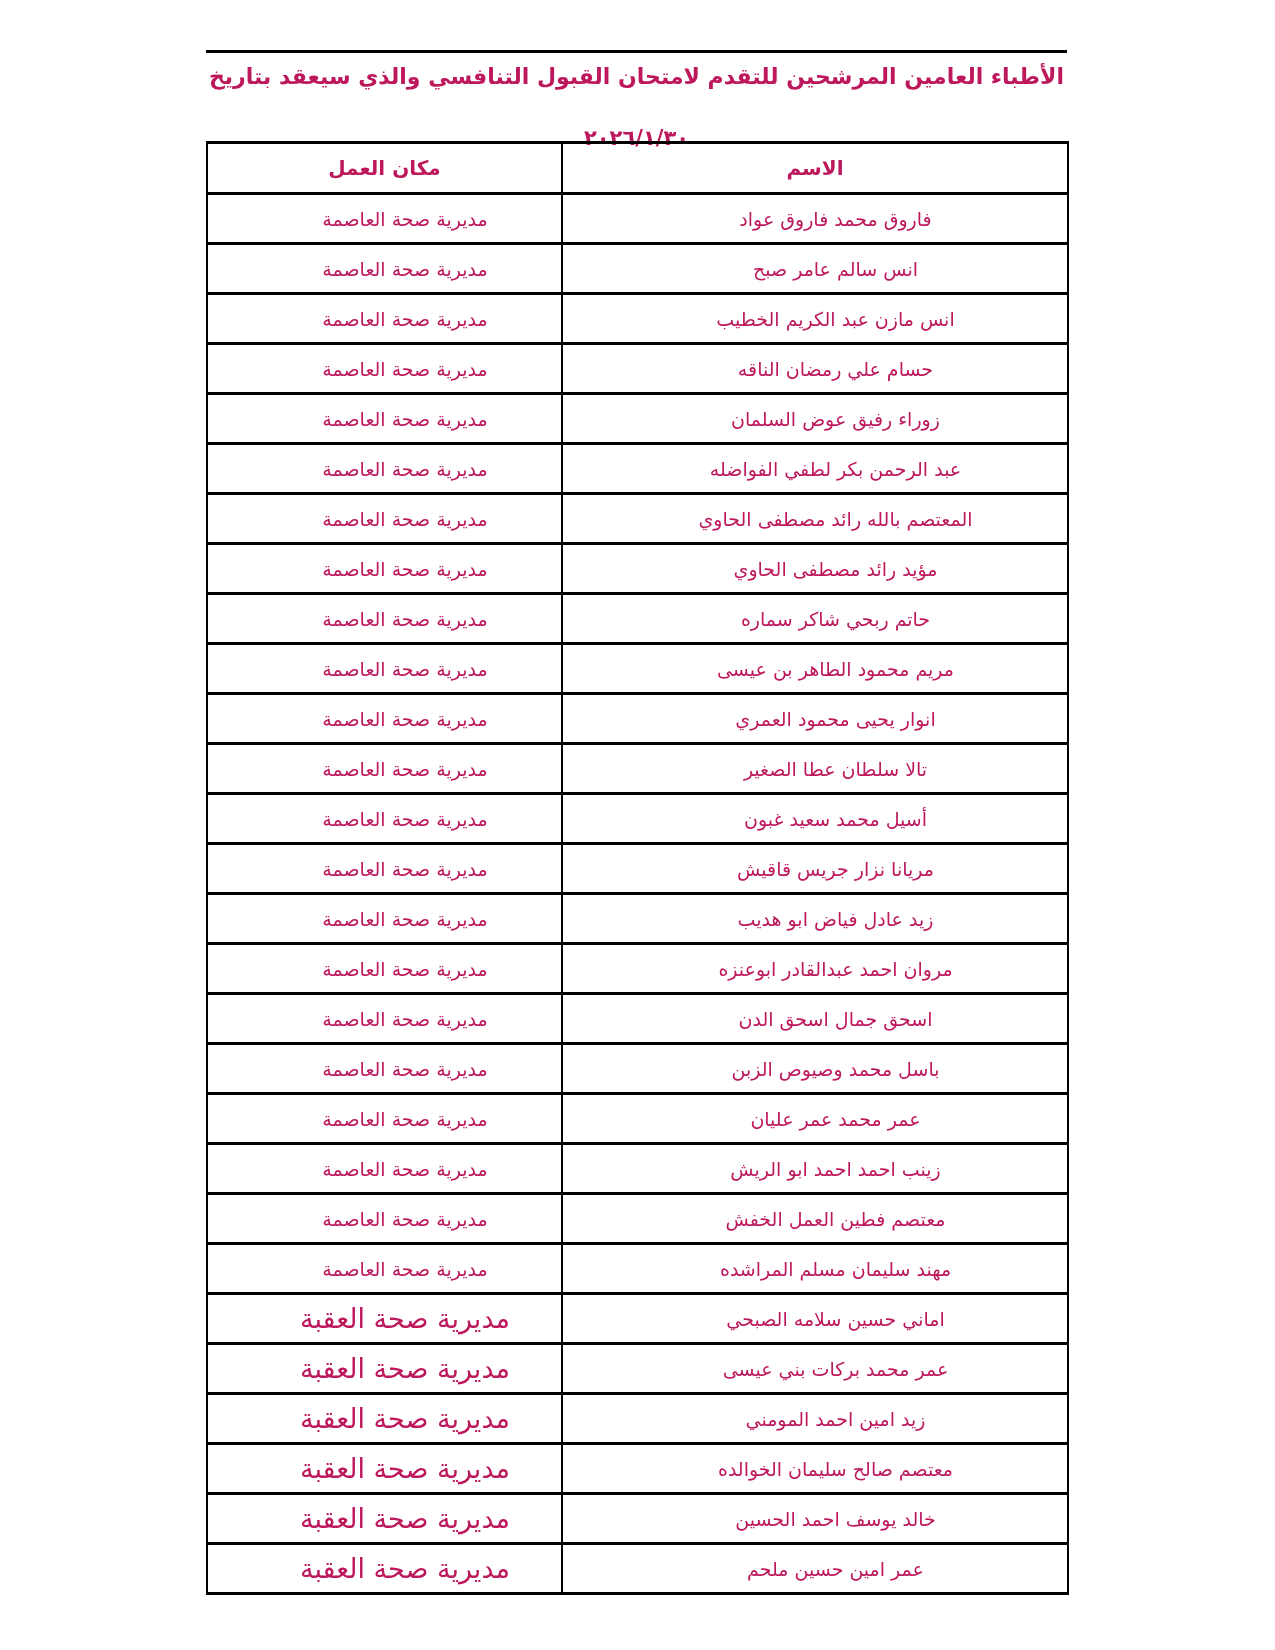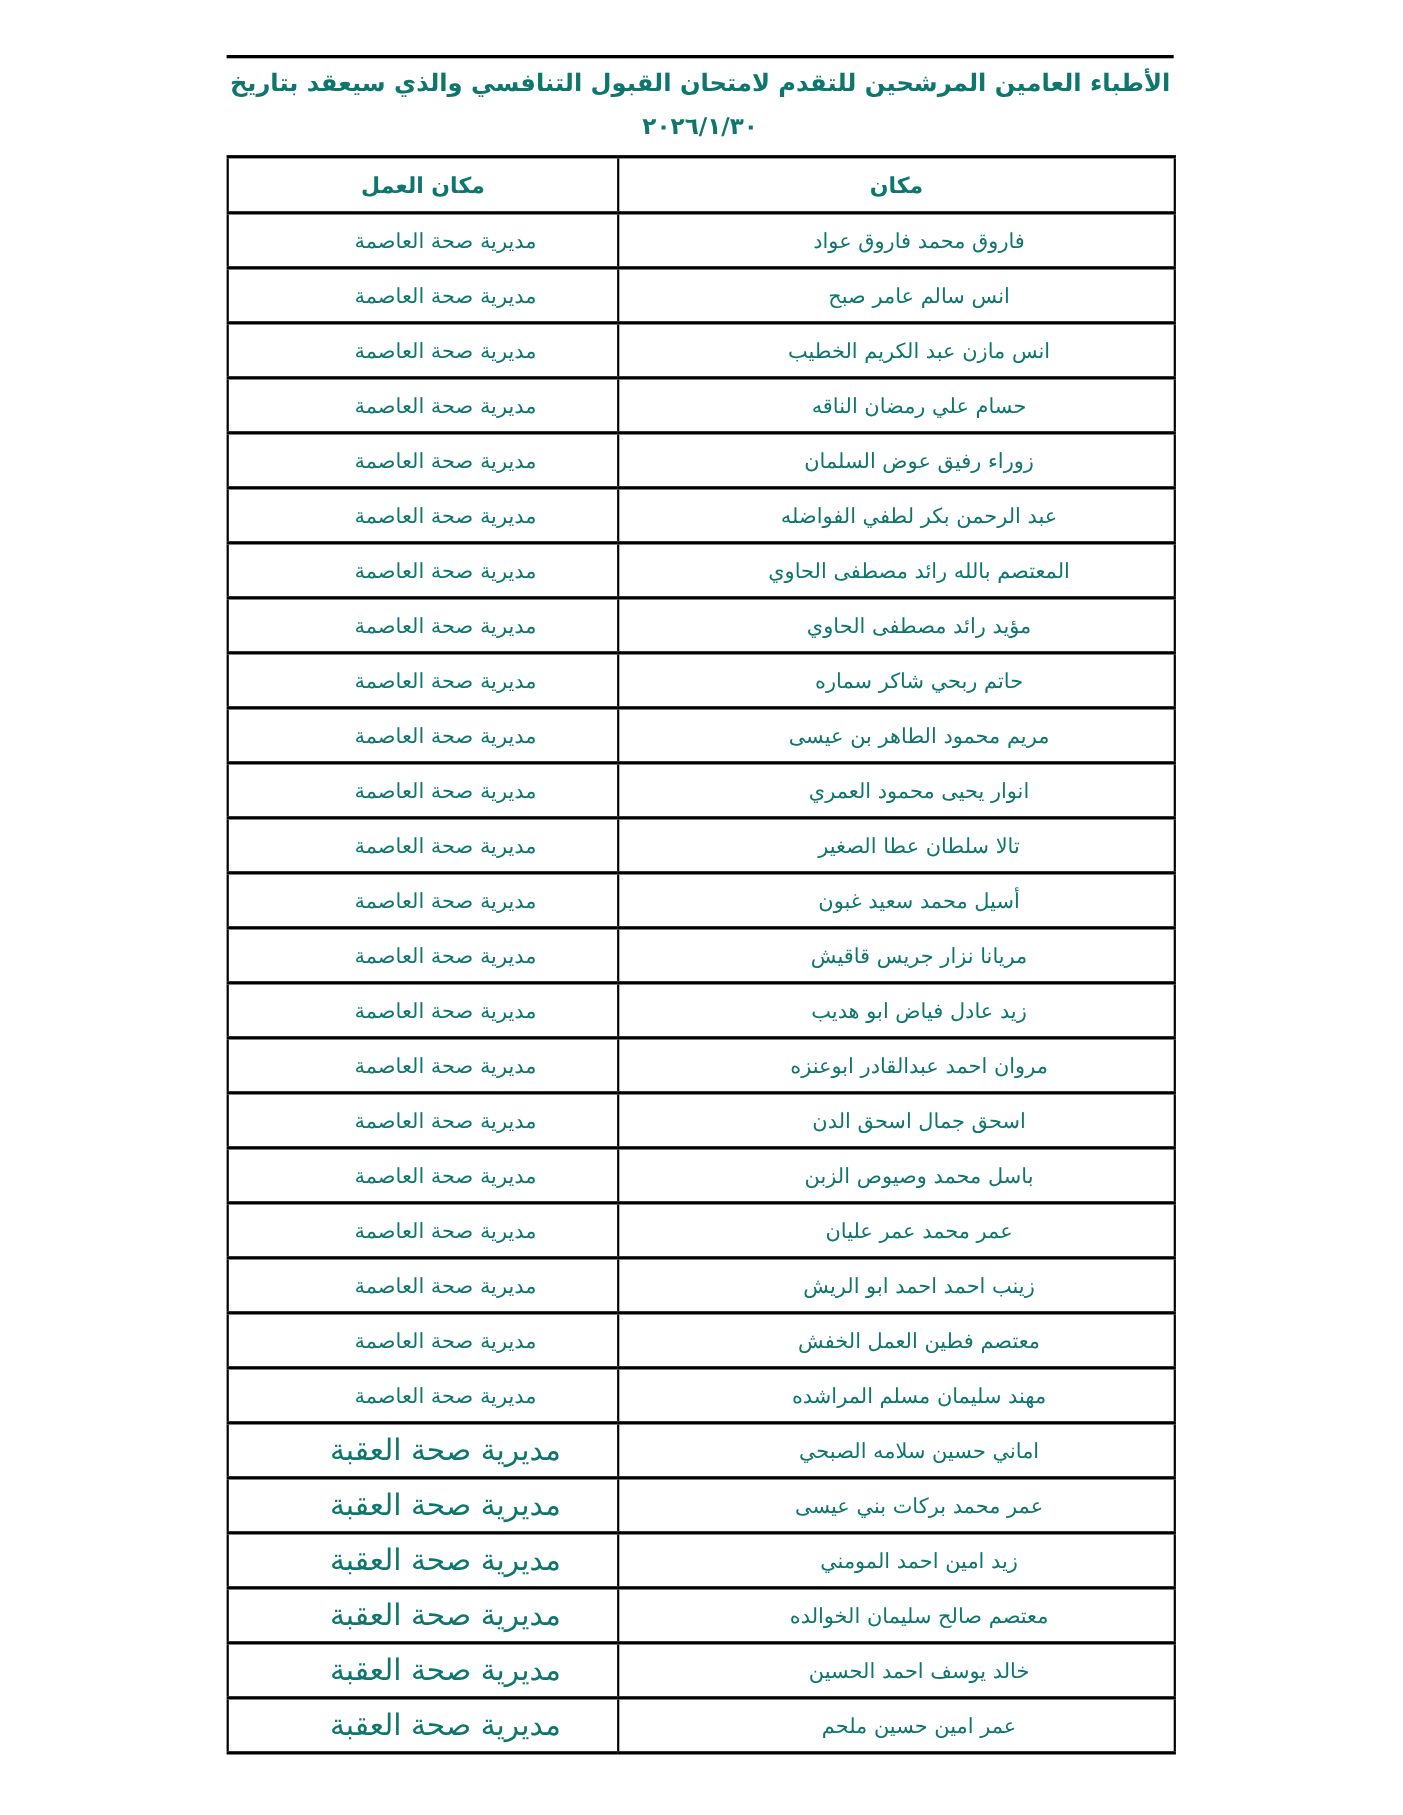--- a/index.html
+++ b/index.html
@@ -7,21 +7,21 @@
     padding: 0;
     background: #ffffff;
   }
   .page {
     position: relative;
     width: 1275px;
     height: 1650px;
     background: #ffffff;
     overflow: hidden;
     font-family: "DejaVu Sans", sans-serif;
-    color: #0f766e;
+    color: #be185d;
     direction: rtl;
   }
   .top-rule {
     position: absolute;
     left: 206px;
     top: 50px;
     width: 861px;
     height: 3px;
     background: #000000;
   }
@@ -32,20 +32,21 @@
     width: 861px;
     text-align: center;
     direction: rtl;
     font-weight: bold;
     font-size: 22px;
     line-height: 38px;
   }
   .doc-title .date-line {
     font-size: 21px;
     letter-spacing: 1px;
+    margin-top: 23px;
   }
   table.doc-table {
     position: absolute;
     left: 206px;
     top: 141px;
     width: 861px;
     border-collapse: collapse;
     table-layout: fixed;
     direction: rtl;
   }
@@ -91,21 +92,21 @@
     <div class="date-line">٢٠٢٦/١/٣٠</div>
   </div>
 
   <table class="doc-table">
     <colgroup>
       <col style="width: 506px">
       <col style="width: 355px">
     </colgroup>
     <thead>
       <tr>
-        <th>مكان</th>
+        <th>الاسم</th>
         <th>مكان العمل</th>
       </tr>
     </thead>
     <tbody>
         <tr class="row-capital">
       <td class="name-cell">فاروق محمد فاروق عواد</td>
       <td class="workplace-cell">مديرية صحة العاصمة</td>
     </tr>
         <tr class="row-capital">
       <td class="name-cell">انس سالم عامر صبح</td>

